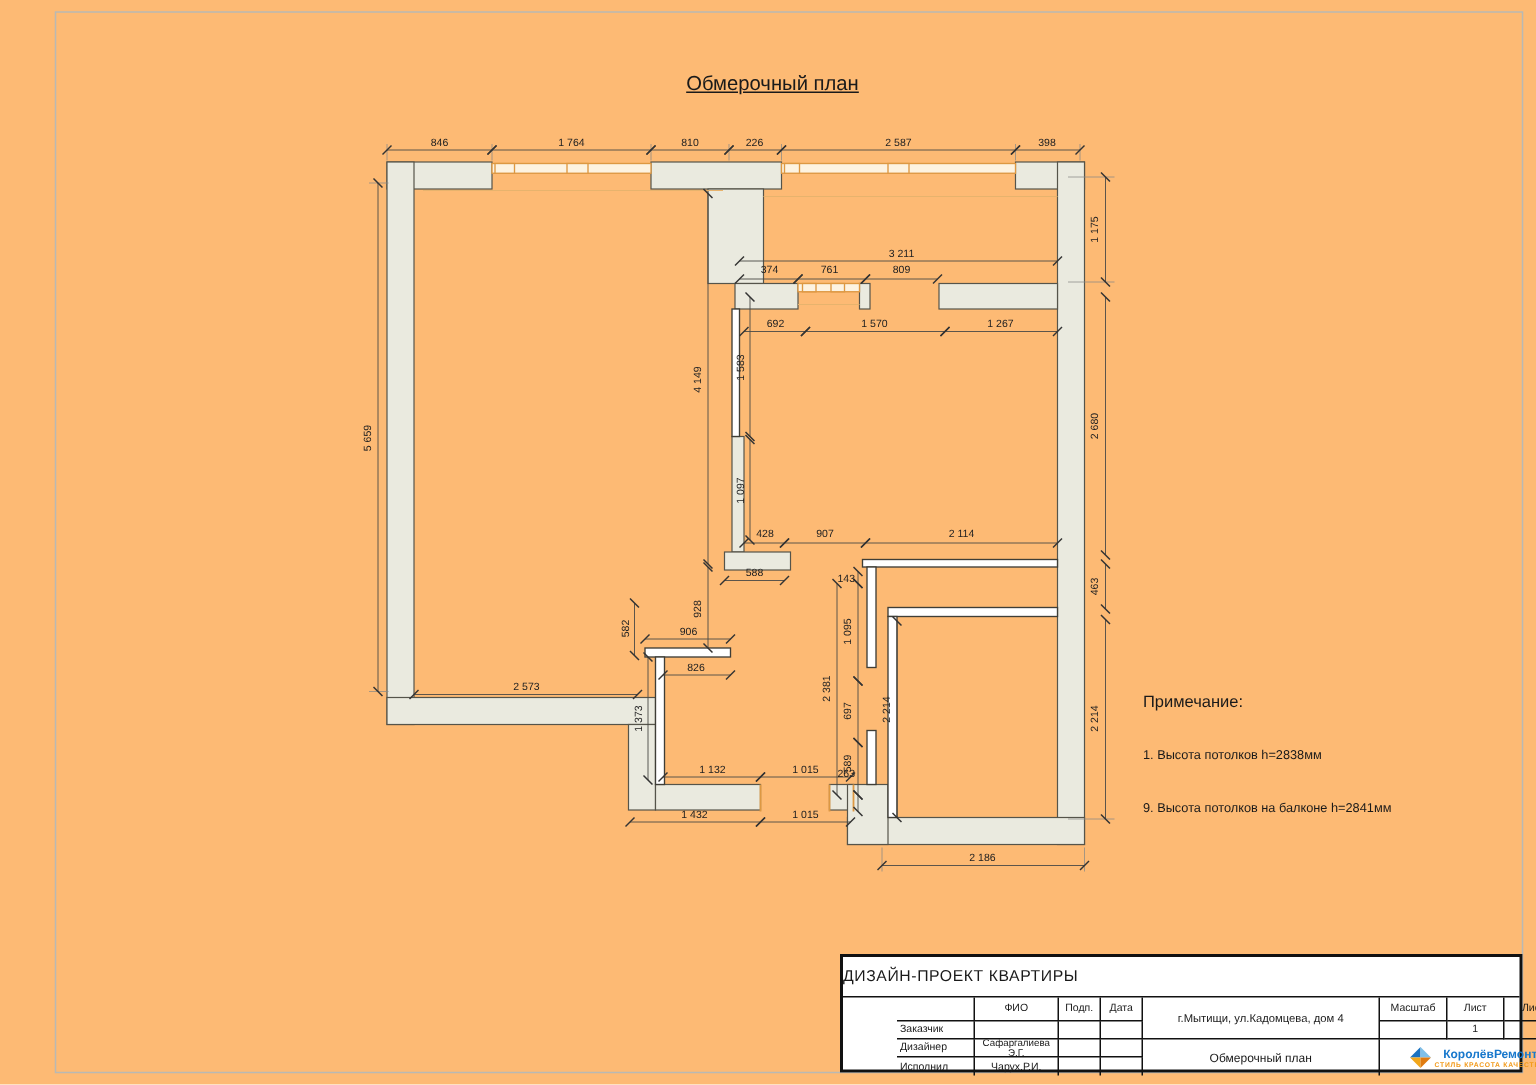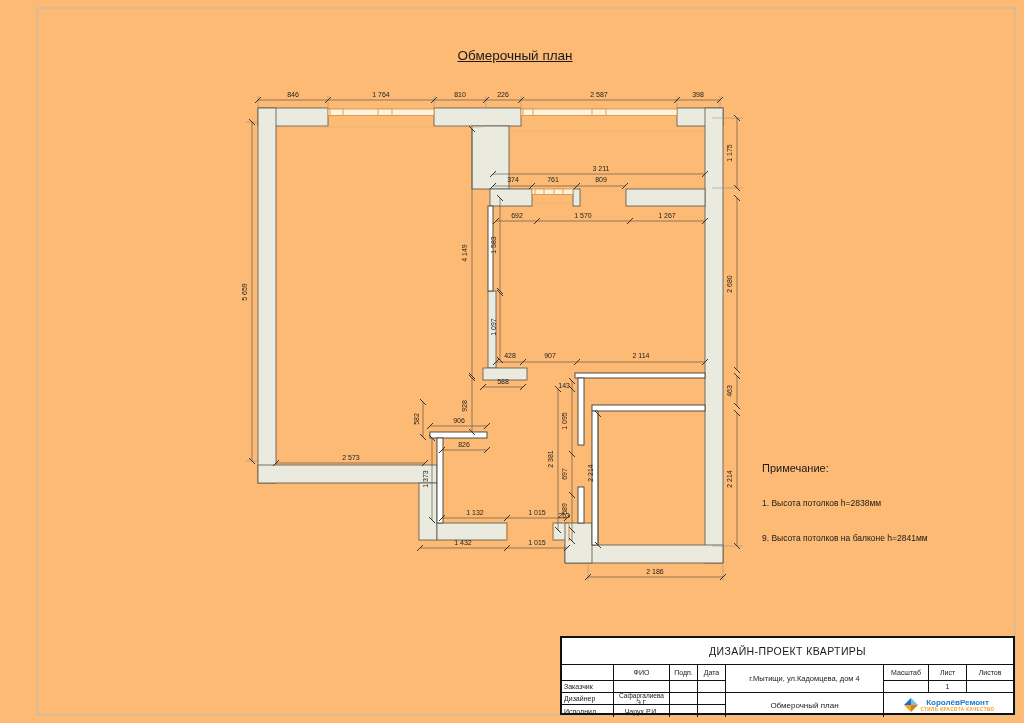--- a/index.html
+++ b/index.html
@@ -15,24 +15,24 @@
   .orf{fill:#fdf3e1;stroke:#dd9842;stroke-width:.9;}
   .ors{stroke:#e7b36d;stroke-width:.7;}
   #plan-title{position:absolute;left:430px;top:48px;width:170px;text-align:center;
               font-size:13.5px;color:#1a1a1a;text-decoration:underline;}
   #notes{position:absolute;left:762px;top:462px;width:240px;}
   #notes .nh{font-weight:normal;font-size:11px;margin-bottom:11px;}
   #notes .ni{font-size:8.5px;line-height:12px;margin-top:23px;}
   
   #tb{position:absolute;left:560px;top:636px;width:455px;height:79px;
       border:2px solid #111;background:#fff;box-sizing:border-box;font-size:7px;}
-  #tb .proj{height:27px;line-height:27px;text-align:center;font-size:10.5px;
+  #tb .proj{height:27px;line-height:27px;text-align:left;font-size:10.5px;
             letter-spacing:.4px;border-bottom:1px solid #111;box-sizing:border-box;}
   #tb .grid{display:grid;grid-template-columns:52px 56px 28px 28px 158px 45px 38px 46px;
-            grid-template-rows:16px 12px 12px 12px;}
+            grid-template-rows:16px 12px 12px 12px;padding-left:36px;}
   #tb .c{border-right:1px solid #111;border-bottom:1px solid #111;box-sizing:border-box;
          display:flex;align-items:center;justify-content:center;text-align:center;overflow:hidden;}
   #tb .lc{justify-content:flex-start;padding-left:2px;}
   #tb .addr{grid-column:5;grid-row:1/3;font-size:7.5px;}
   #tb .doct{grid-column:5;grid-row:3/5;font-size:8px;border-bottom:none;}
   #tb .logo{grid-column:6/9;grid-row:3/5;border-bottom:none;border-right:none;gap:0;}
   #tb .nr{border-right:none;}
   #tb .nb{border-bottom:none;}
   .lg-name{font-size:8px;font-weight:bold;color:#1878cc;line-height:9px;}
   .lg-tag{font-size:4.5px;font-weight:bold;color:#f29a1a;letter-spacing:.5px;line-height:6px;}

